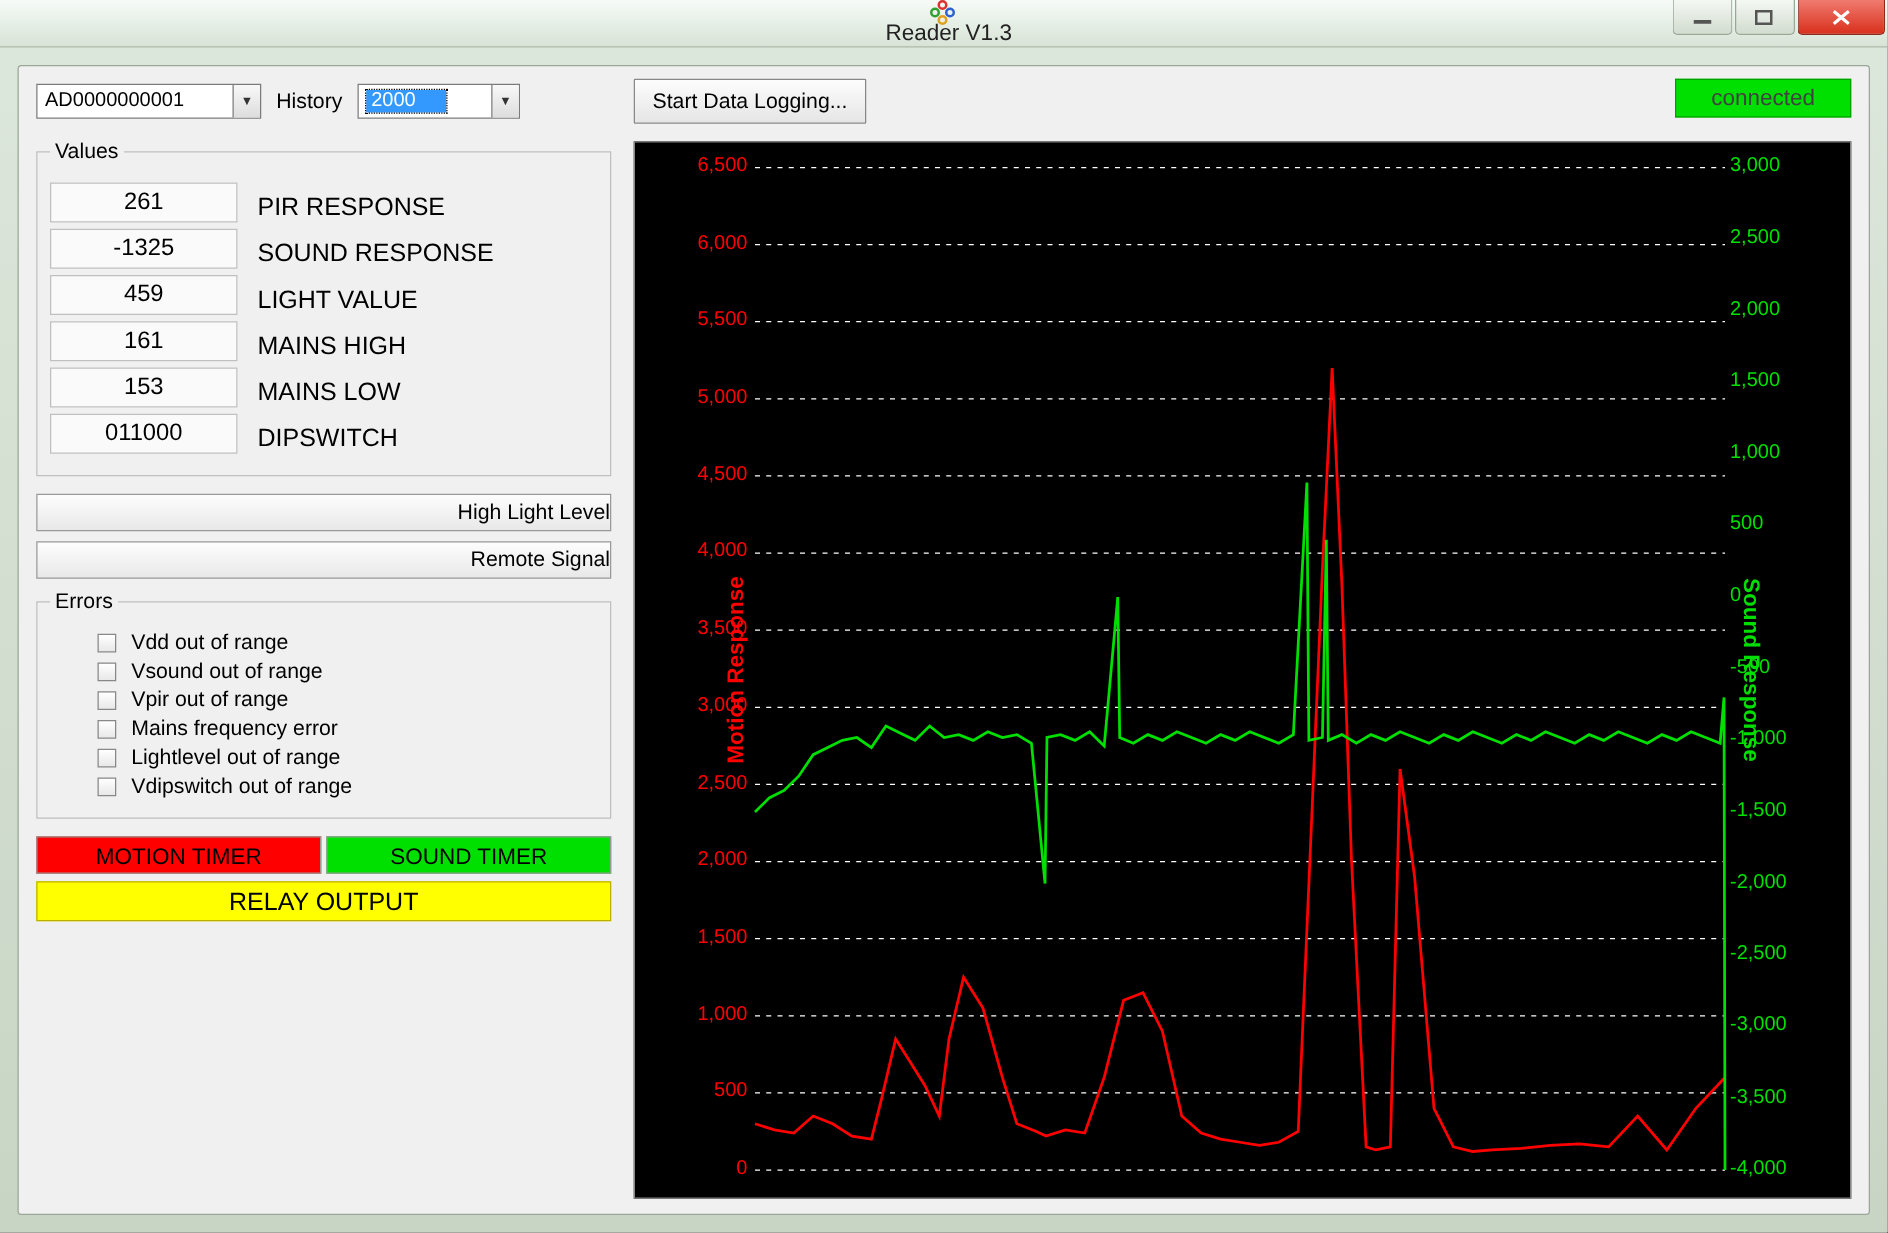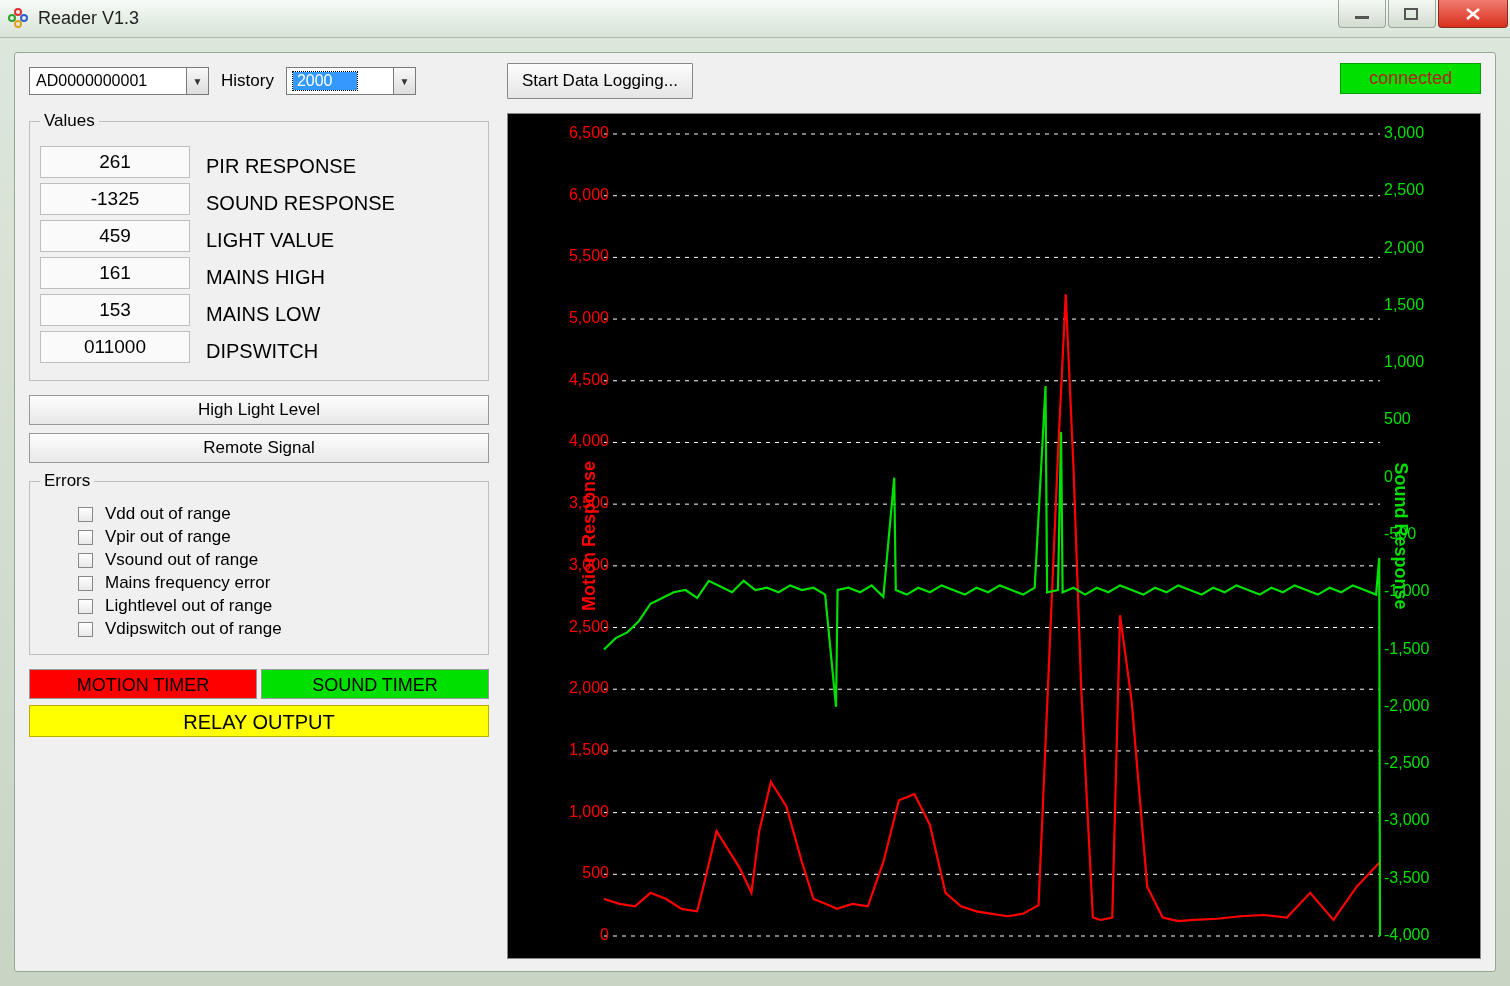--- a/index.html
+++ b/index.html
@@ -15,20 +15,21 @@
 
   
   .titlebar {
     height: 38px;
     background: linear-gradient(to bottom, #f6fbf8 0%, #e6efe6 50%, #d8e3d6 100%);
     border-bottom: 1px solid #aeb9ab;
     display: flex;
     align-items: center;
     padding-left: 8px;
     position: relative;
+    flex-direction: column;
   }
   .app-icon {
     width: 22px; height: 22px;
     margin-right: 8px;
     position: relative;
   }
   .app-icon span {
     position: absolute; width: 8px; height: 8px;
     border-radius: 50%; border: 2px solid transparent;
   }
@@ -99,21 +100,21 @@
   .btn {
     height:36px; border:1px solid #888;
     background:linear-gradient(#fdfdfd,#e5e5e5);
     padding:12px 14px; font-size:17px;
     display:inline-flex; align-items:center;
     border-radius:1px;
   }
 
   .status-pill {
     position:absolute; right:14px; top:10px;
-    background:#00e000; color:#b91c1c;
+    background:#00e000; color:#404040;
     padding:4px 28px; font-size:18px;
     border:1px solid #00a000;
   }
 
   
   fieldset {
     border:1px solid #bfbfbf;
     margin:4px 0 10px;
     padding:10px 10px 12px;
   }
@@ -130,21 +131,21 @@
     text-align:center;
     font-size:19px;
     line-height:30px;
   }
   .value-label { font-size:20px; }
 
   .wide-btn {
     width:100%; height:30px;
     border:1px solid #999;
     background:linear-gradient(#fdfdfd,#e8e8e8);
-    font-size:17px; text-align:center; line-height:28px;
+    font-size:17px; text-align:right; line-height:28px;
     margin:4px 0;
   }
   .half-row { display:flex; gap:10px; }
   .half-row .wide-btn { flex:1; }
 
   .chk-row { display:flex; align-items:center; gap:12px; margin:3px 0 3px 38px; font-size:17px; }
   .chk {
     width:15px; height:15px; border:1px solid #888;
     background:linear-gradient(#fff,#e8e8e8);
   }
@@ -177,21 +178,21 @@
     top:50%;
     transform-origin:center;
     font-size:18px; font-weight:bold;
   }
   .ylabel.left  { left:6px;  transform:translateY(-50%) rotate(-90deg); color:#ff0000; }
   .ylabel.right { right:6px; transform:translateY(-50%) rotate(90deg);  color:#00e000; }
 
   .tick {
     position:absolute; font-size:16px; white-space:nowrap;
   }
-  .tick.left  { color:#ff0000; left:51px; text-align:right; width:50px; }
+  .tick.left  { color:#ff0000; left:40px; text-align:right; width:50px; }
   .tick.right { color:#00e000; right:40px; text-align:left;  width:56px; }
 
 </style>
 </head>
 <body>
 
 <div class="titlebar">
   <div class="app-icon">
     <span class="c1"></span>
       <span class="c2"></span>
@@ -274,25 +275,25 @@
 
     <fieldset>
       <legend>Errors</legend>
       <div id="errors-rows">
           <div class="chk-row">
             <div class="chk"></div>
             <span>Vdd out of range</span>
           </div>
           <div class="chk-row">
             <div class="chk"></div>
+            <span>Vsound out of range</span>
+          </div>
+          <div class="chk-row">
+            <div class="chk"></div>
             <span>Vpir out of range</span>
-          </div>
-          <div class="chk-row">
-            <div class="chk"></div>
-            <span>Vsound out of range</span>
           </div>
           <div class="chk-row">
             <div class="chk"></div>
             <span>Mains frequency error</span>
           </div>
           <div class="chk-row">
             <div class="chk"></div>
             <span>Lightlevel out of range</span>
           </div>
           <div class="chk-row">

